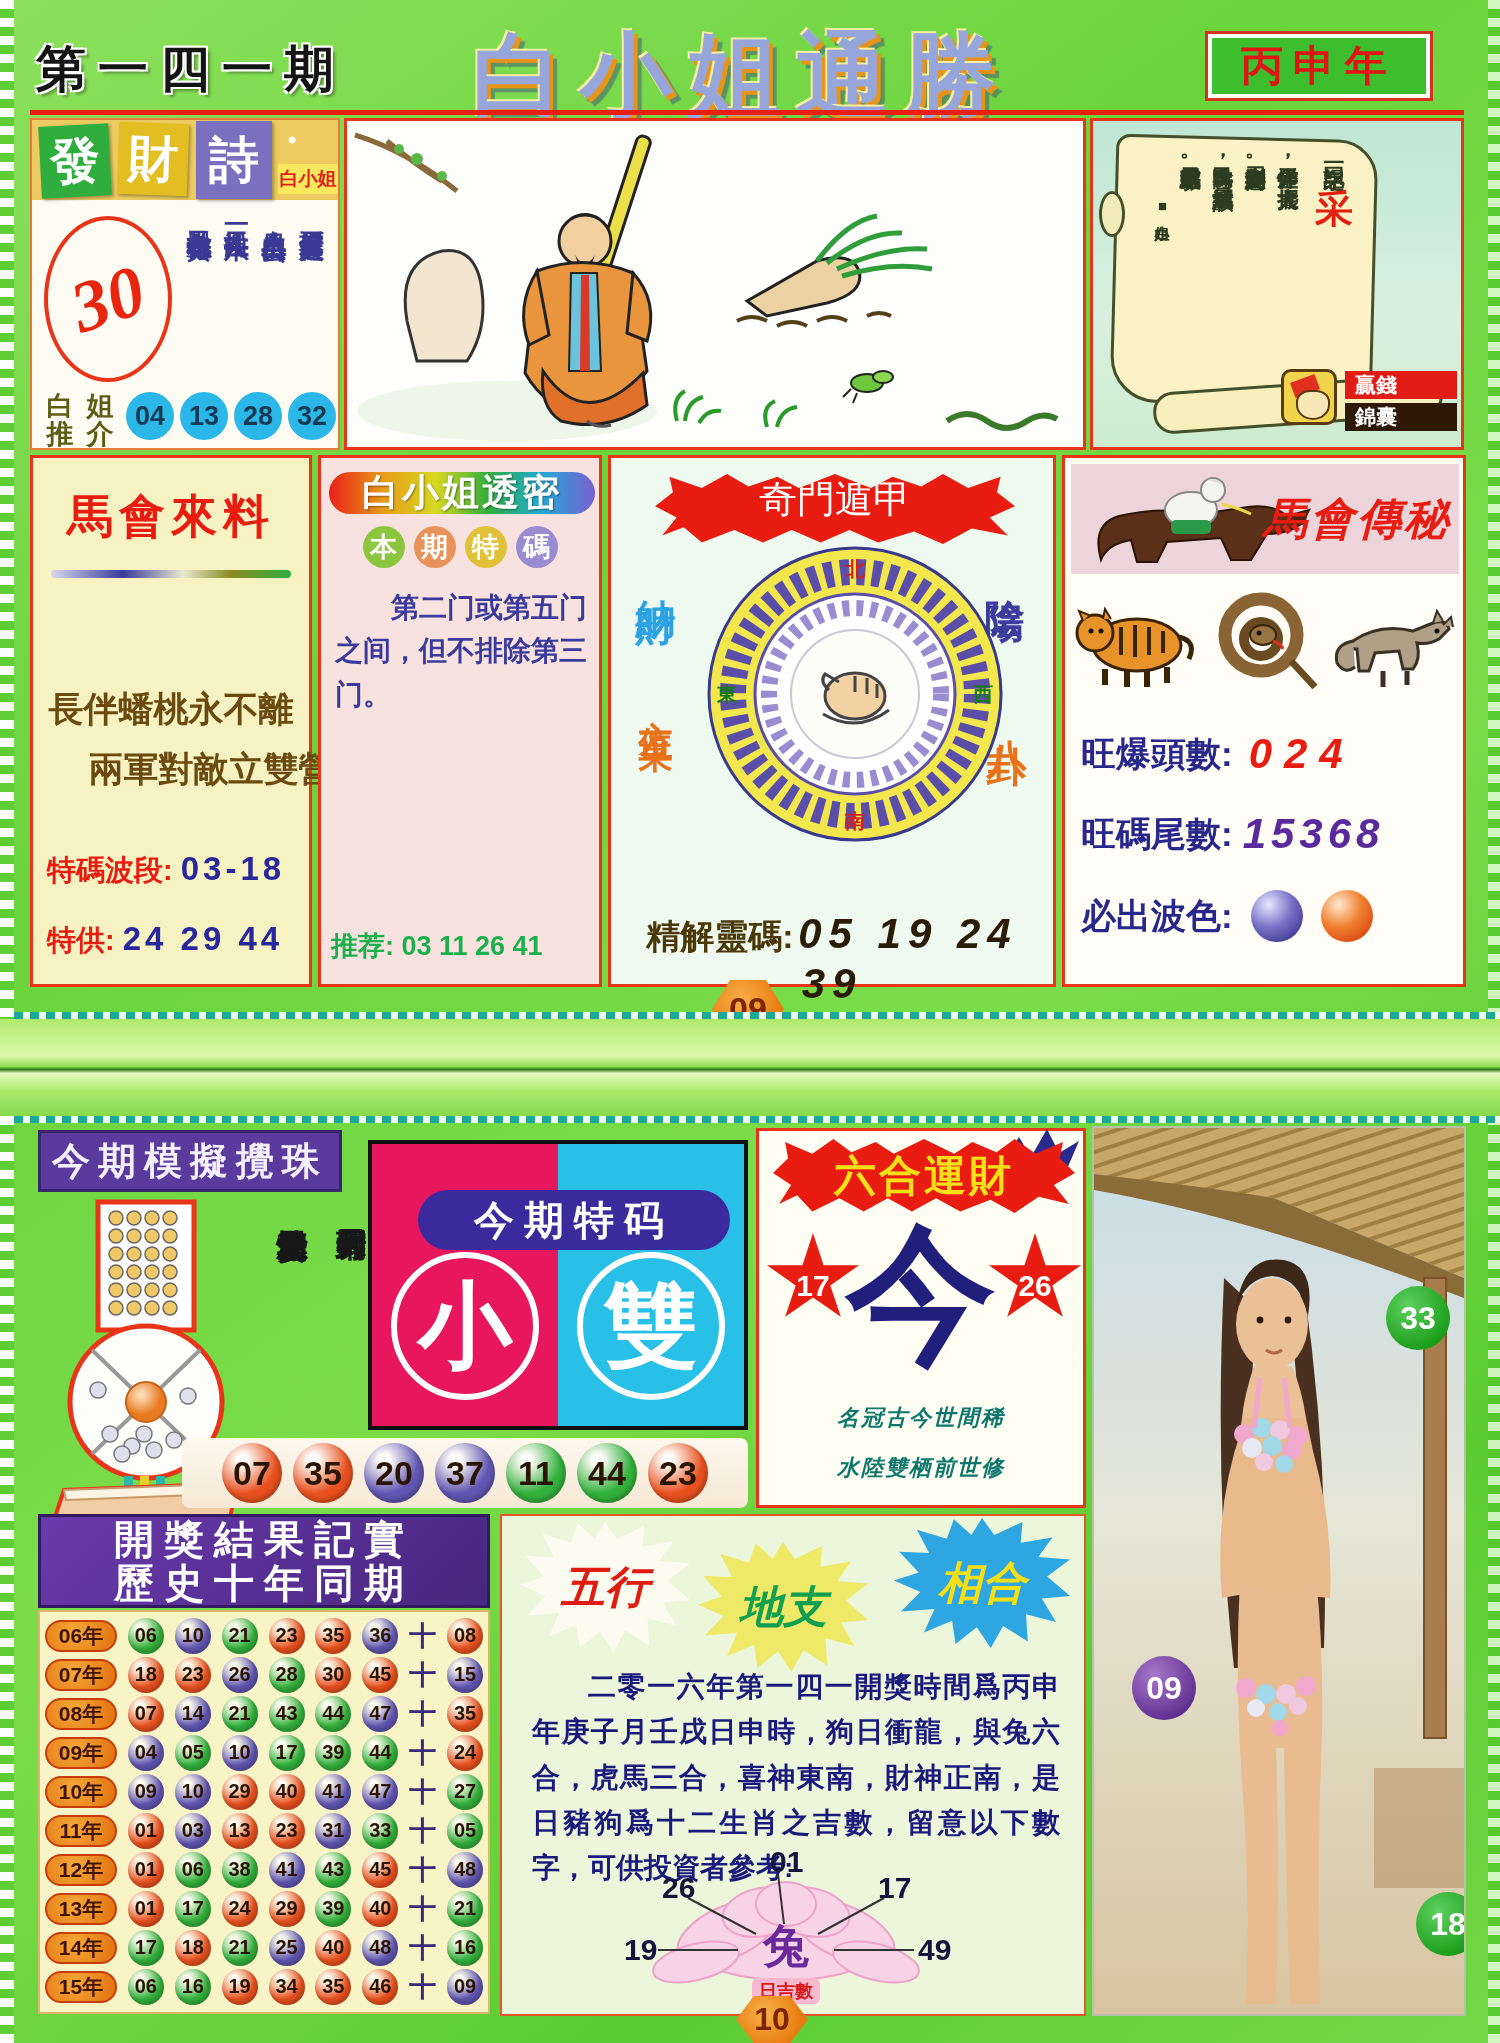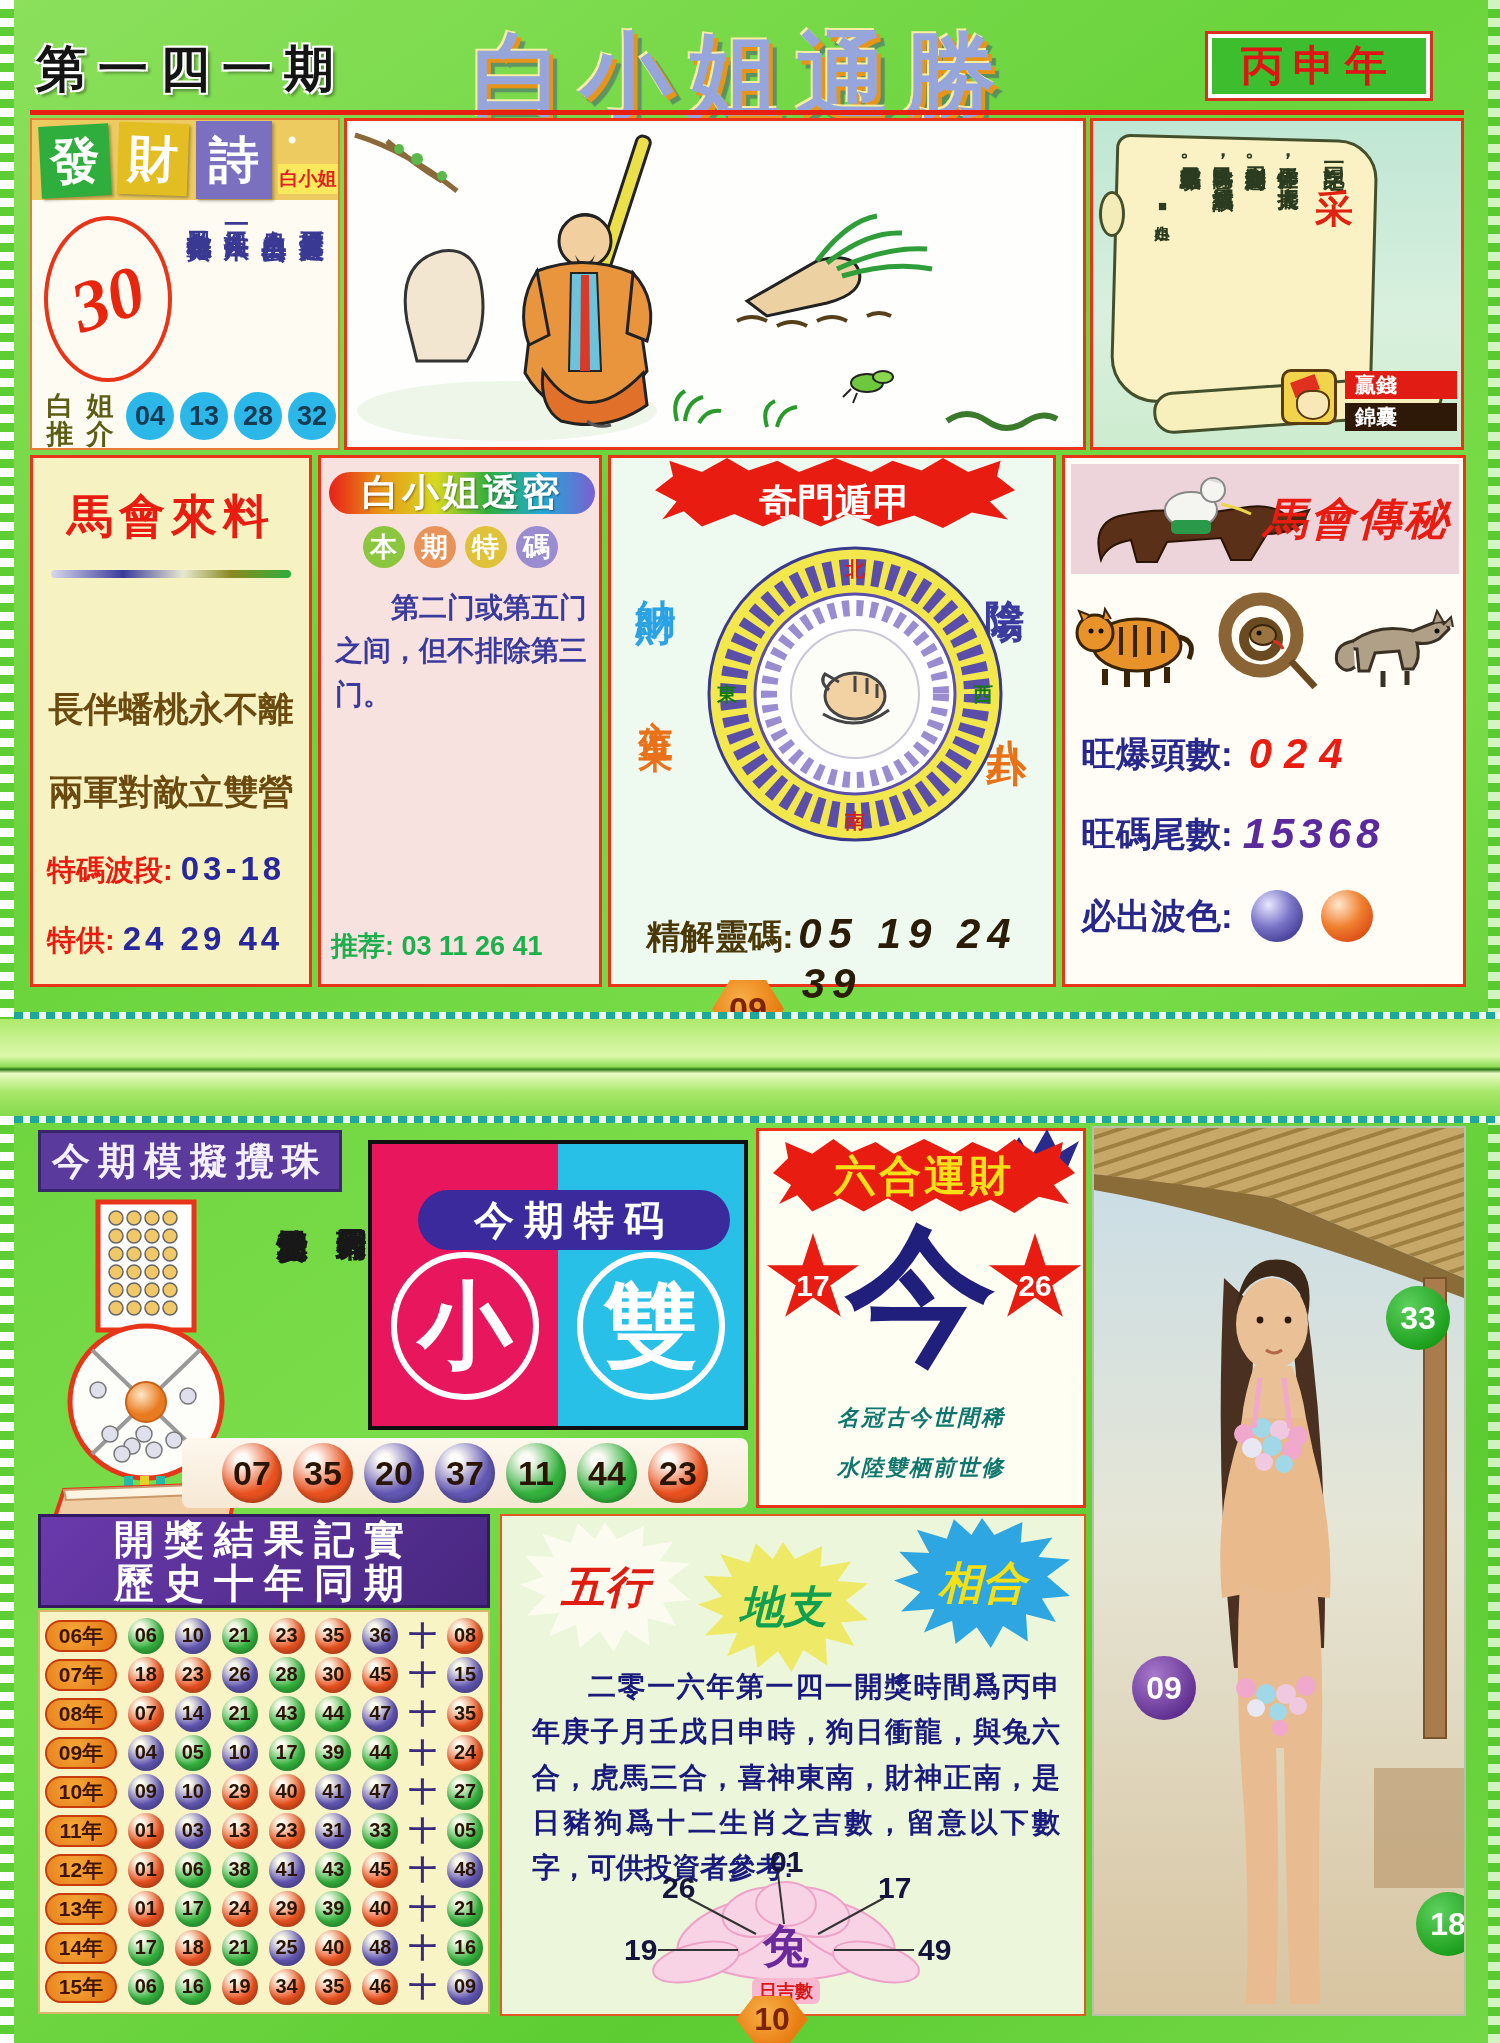--- a/index.html
+++ b/index.html
@@ -68,41 +68,41 @@
     display:flex;align-items:center;justify-content:space-between;padding:0 10px;}
   #seal-bar1{top:250px;background:#e01c14;}
   #seal-bar2{top:282px;background:#2e1808;}
 
   
   #lailiao{left:30px;top:455px;width:282px;height:532px;background:#f6f2c2;}
   #lailiao-title{position:absolute;left:0;top:28px;width:100%;text-align:center;font-size:46px;font-weight:bold;color:#e81c10;letter-spacing:6px;}
   #lailiao-div{position:absolute;left:18px;top:112px;width:240px;height:8px;
     background:linear-gradient(90deg,#d8d8ec,#3a3a9c 30%,#e8e8d0 55%,#8a8a20 75%,#2fae3e);border-radius:4px;}
   .lailiao-line{position:absolute;left:0;width:100%;text-align:center;font-size:35px;font-weight:bold;color:#6b4a10;}
-  #lai-l1{top:228px;} #lai-l2{top:311px;}
+  #lai-l1{top:228px;} #lai-l2{top:288px;margin-left:40px;}
   .lai-row{position:absolute;left:14px;font-size:29px;font-weight:bold;}
   .lai-row .lbl{color:#e81c10;} .lai-row .val{color:#28289c;font-size:33px;letter-spacing:4px;}
   #lai-wave{top:392px;} #lai-gong{top:462px;}
 
   #toumi{left:318px;top:455px;width:284px;height:532px;background:#f8e2e0;}
   #toumi-title{position:absolute;left:8px;top:14px;width:266px;height:42px;border-radius:21px;
     background:linear-gradient(90deg,#e82018,#e89a18,#d8d820,#2fae3e,#22aad8,#7b5fd0);
     color:#fff;font-size:37px;font-weight:bold;letter-spacing:3px;display:flex;align-items:center;justify-content:center;
     text-shadow:1px 1px 2px rgba(0,0,0,.4);}
   #toumi-circ{position:absolute;left:0;top:68px;width:100%;display:flex;justify-content:center;gap:9px;}
   .tc{width:42px;height:42px;border-radius:50%;color:#fff;font-size:27px;font-weight:bold;display:flex;align-items:center;justify-content:center;}
   .tc1{background:#8cc63f;} .tc2{background:#e8935a;} .tc3{background:#e0c23a;} .tc4{background:#9a8cd0;}
   #toumi-body{position:absolute;left:14px;top:128px;width:256px;font-size:28px;font-weight:bold;color:#3a3a9c;
     line-height:1.55;text-indent:2em;}
   #toumi-rec{position:absolute;left:10px;top:470px;width:264px;font-size:27px;font-weight:bold;color:#1cb04c;}
 
   #qimen{left:608px;top:455px;width:448px;height:532px;background:#eefaf0;}
   .burst-banner{clip-path:polygon(0% 46%,5% 26%,4% 4%,13% 20%,20% 0%,26% 18%,34% 4%,40% 20%,50% 0%,60% 20%,66% 4%,74% 18%,80% 0%,87% 20%,96% 4%,95% 26%,100% 46%,93% 62%,98% 88%,88% 78%,80% 100%,72% 82%,62% 98%,54% 80%,46% 98%,38% 80%,30% 98%,22% 80%,13% 98%,8% 76%,2% 88%,6% 62%);}
-  #qimen-banner{position:absolute;left:44px;top:0;width:360px;height:70px;background:#e81c10;
-    display:flex;align-items:flex-end;justify-content:center;gap:26px;color:#fff;font-size:38px;font-weight:bold;}
+  #qimen-banner{position:absolute;left:44px;top:16px;width:360px;height:70px;background:#e81c10;
+    display:flex;align-items:flex-start;justify-content:center;gap:26px;color:#fff;font-size:38px;font-weight:normal;}
   .vlab{position:absolute;writing-mode:vertical-rl;font-weight:bold;letter-spacing:6px;}
   #q-nacai{left:18px;top:110px;font-size:40px;color:#2aa2e4;}
   #q-fangwei{left:22px;top:235px;font-size:34px;color:#e8721a;}
   #q-yinyang{right:20px;top:110px;font-size:40px;color:#3c3c9e;}
   #q-bagua{right:18px;top:250px;font-size:40px;color:#e8721a;}
   #compass{position:absolute;left:94px;top:86px;width:300px;height:300px;}
   #q-code{position:absolute;left:0;top:452px;width:100%;text-align:center;font-weight:bold;}
   #q-code .lbl{font-size:34px;color:#4a3808;} #q-code .val{font-size:42px;font-style:italic;color:#2a1c06;letter-spacing:7px;}
 
   #chuanmi{left:1062px;top:455px;width:404px;height:532px;background:#fffdf6;}

